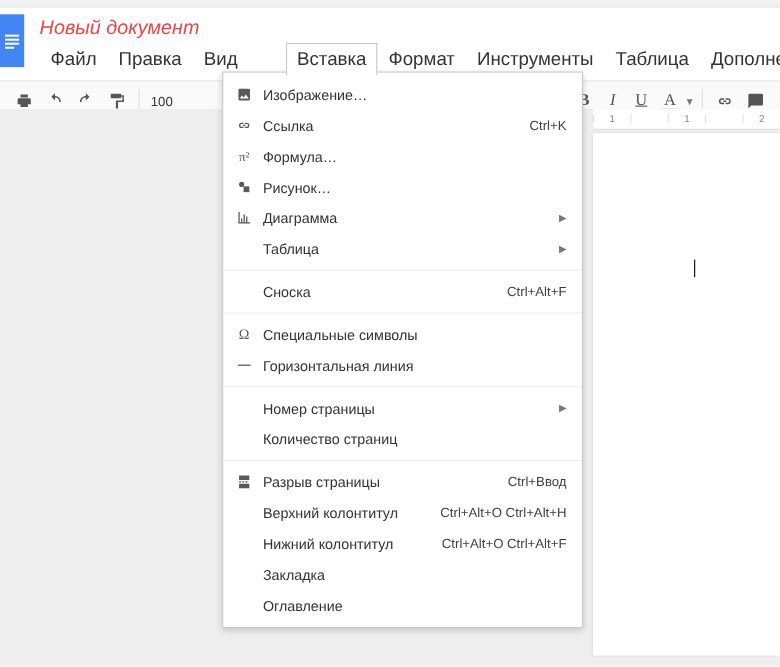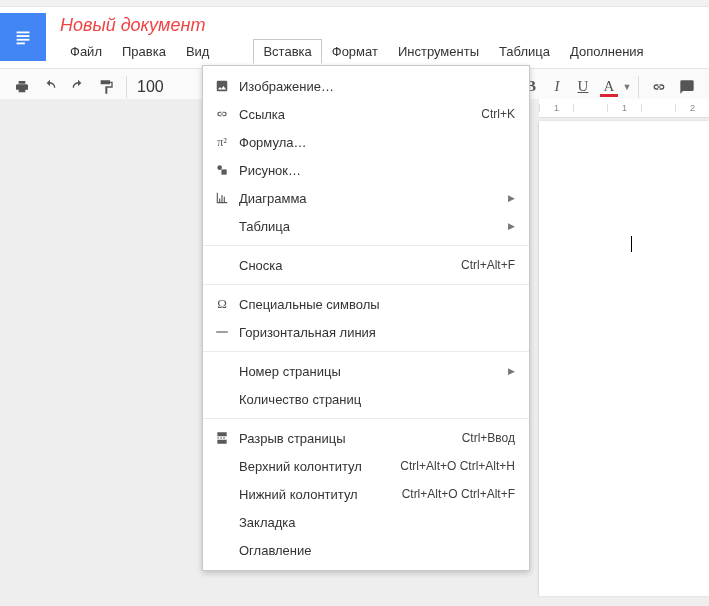--- a/index.html
+++ b/index.html
@@ -4,26 +4,26 @@
 <style>
 html,body { margin:0; padding:0; font-family:Arial,Helvetica,sans-serif; font-size:13px; color:#333; background:#fff;}
 body { width:709px; height:606px; overflow:hidden; position:relative;}
 .top-band{ height:6px; background:#f1f1f1; border-bottom:1px solid #e5e5e5;}
 .header{ display:flex; align-items:flex-start; padding:6px 0 0 0;}
 .logo{ width:46px; height:48px; background:#4285f4; display:flex; align-items:center; justify-content:center; margin-left:0;}
 .logo svg{ width:22px; height:22px;}
 .title-area{ padding:2px 0 0 14px;}
 .doc-title{ font-size:18px; font-style:italic; color:#ef4444; margin:0 0 4px 0; line-height:20px;}
 .menubar{ display:flex; gap:0;}
-.menubar .mitem{ padding:4px 9px; font-size:13px; color:#333; cursor:default; border:1px solid transparent;}
+.menubar .mitem{ padding:4px 9px; font-size:17px; color:#333; cursor:default; border:1px solid transparent;}
 .menubar .mitem.active{ border:1px solid #c8c8c8; border-bottom:1px solid #fff; background:#fff; position:relative; z-index:20;margin-left:34px;}
 .toolbar{ height:35px; border-top:1px solid #e5e5e5; border-bottom:1px solid #cfcfcf; background:#fafafa; display:flex; align-items:center; padding:0 8px; margin-top:4px; box-shadow:0 1px 0 rgba(0,0,0,0.03);}
 .tbtn{ width:28px; height:26px; display:flex; align-items:center; justify-content:center; color:#555; cursor:default;}
 .tdiv{ width:1px; height:22px; background:#ddd; margin:0 6px;}
-.zoom{ font-size:16px; color:#333; padding:0 4px; min-width:28px;}
+.zoom{ font-size:12px; color:#333; padding:0 4px; min-width:28px;}
 .fmt-group{ display:flex; align-items:center; gap:0; }
 .fmt-group .tbtn{ width:26px;}
 .bold{ font-weight:bold; font-family:"Times New Roman",serif; font-size:15px;}
 .italic{ font-style:italic; font-family:"Times New Roman",serif; font-size:15px;}
 .uline{ text-decoration:underline; font-family:"Times New Roman",serif; font-size:15px;}
 .textcolor{ position:relative; font-family:"Times New Roman",serif; font-size:15px;}
 .textcolor .bar{ position:absolute; left:4px; right:4px; bottom:3px; height:3px; background:#d23; }
 .dd{ width:10px; color:#777; font-size:9px; display:flex; align-items:center; justify-content:center;}
 .work{ position:absolute; top:99px; left:0; right:0; bottom:0; background:#eeeeee; }
 .ruler{ position:absolute; top:0; right:0; height:18px; width:170px; background:#fff; border-bottom:1px solid #ddd; font-size:9px; color:#888; display:flex; align-items:center;}

